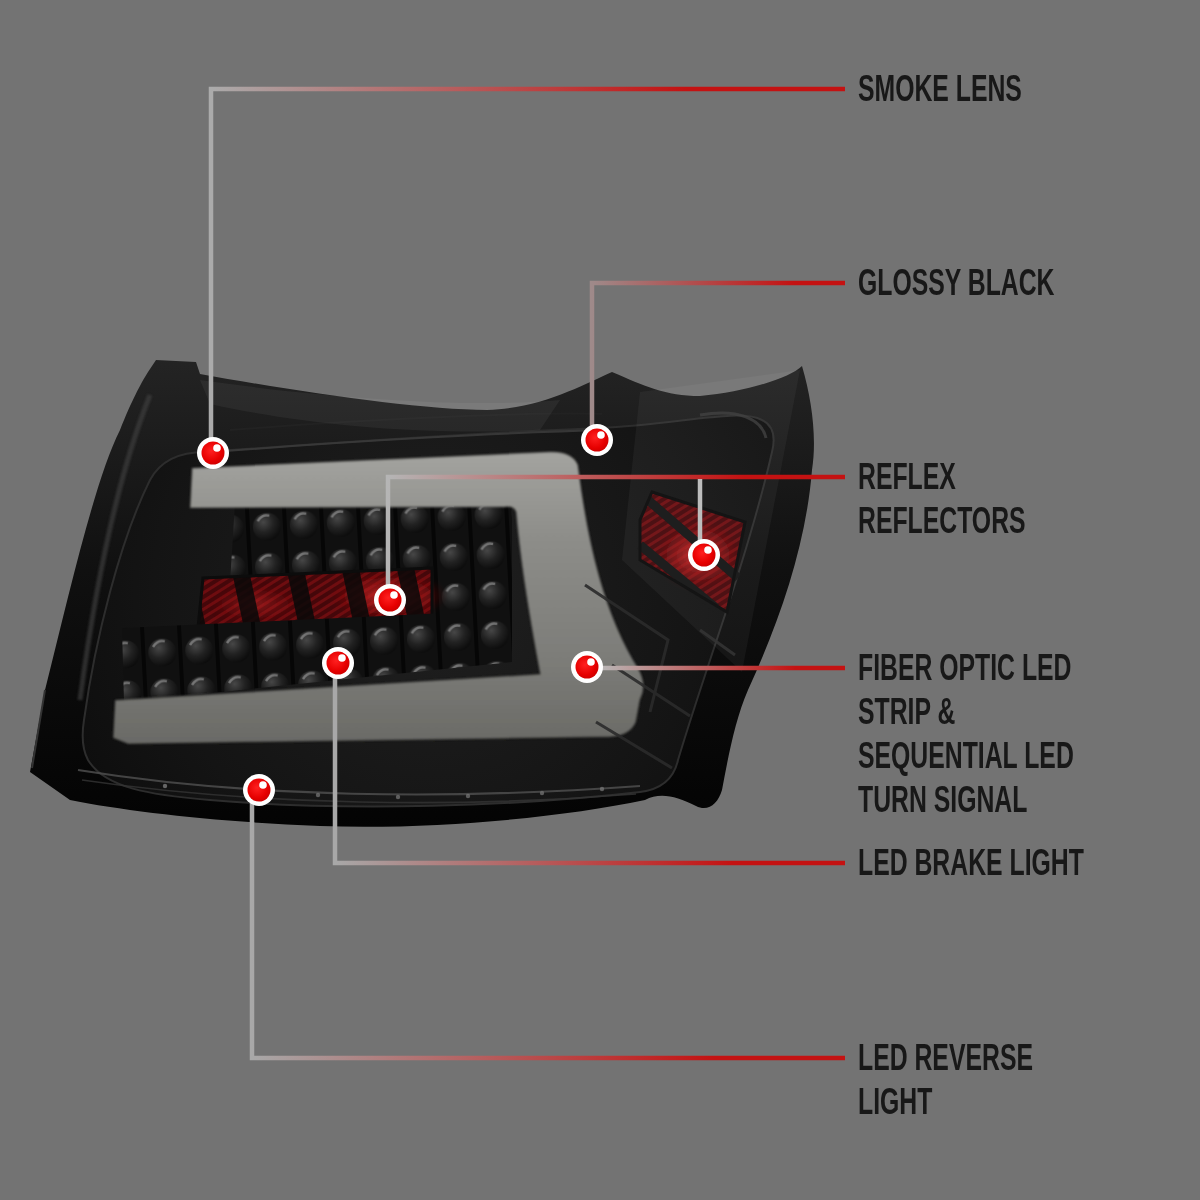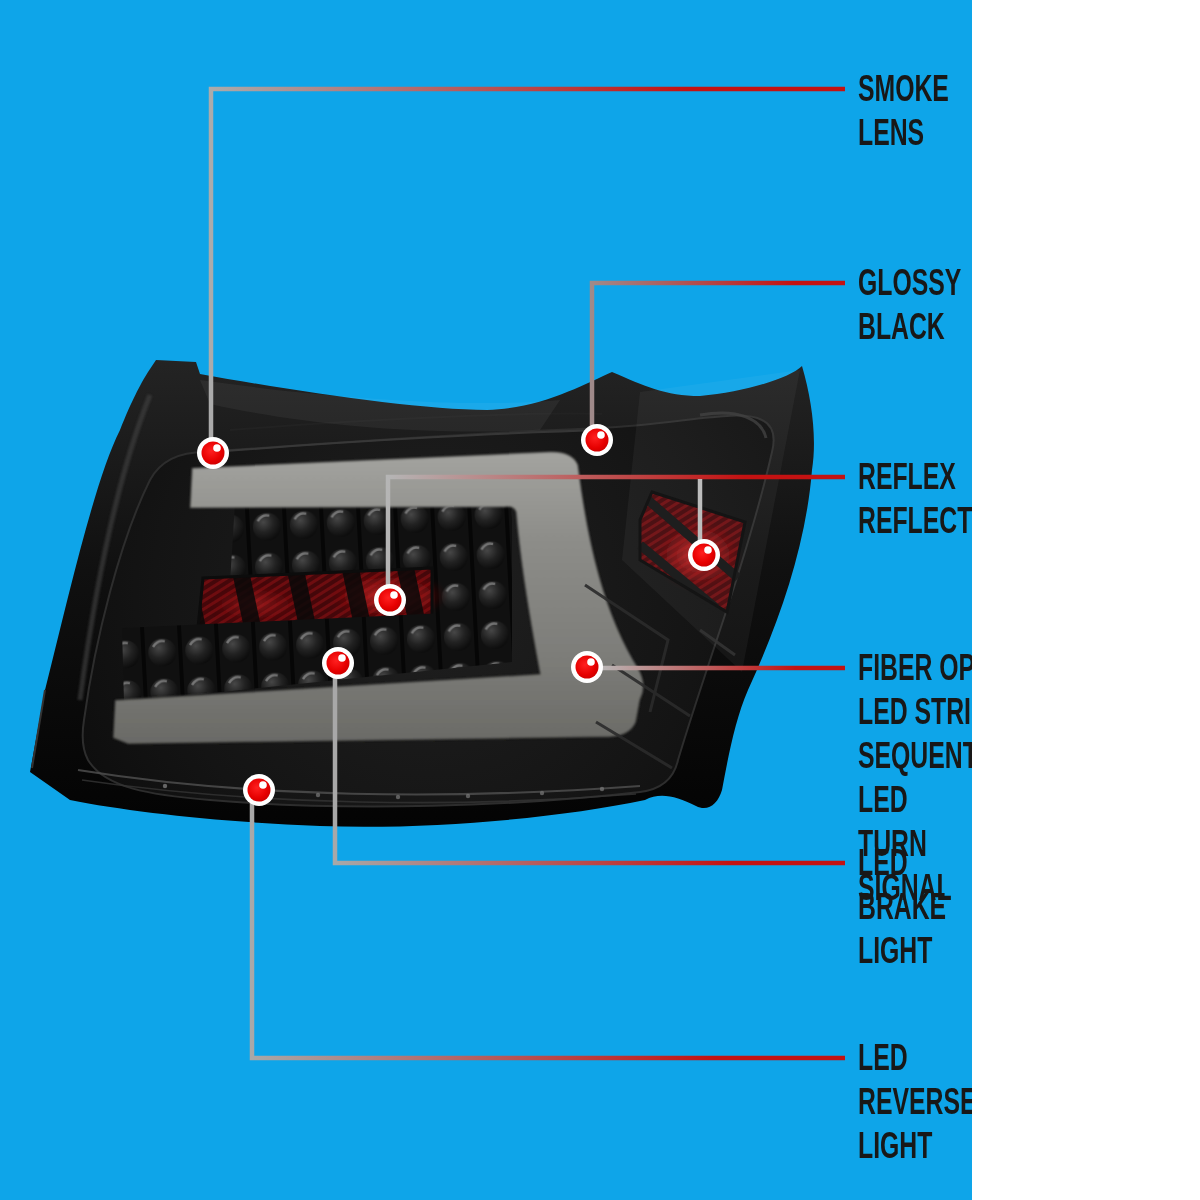--- a/index.html
+++ b/index.html
@@ -1,16 +1,16 @@
 <!DOCTYPE html>
 <html><head>
 <meta charset="utf-8">
 <style>
   html,body{margin:0;padding:0;background:#ffffff;}
-  .stage{position:relative;width:972px;height:1200px;background:#0ea5e9;overflow:hidden;
+  .stage{position:relative;width:1200px;height:1200px;background:#737373;overflow:hidden;
          font-family:"Liberation Sans",sans-serif;}
   .art{position:absolute;left:0;top:0;}
   .label{position:absolute;left:858px;font-weight:700;font-size:37px;line-height:44px;
          color:#181818;letter-spacing:0px;transform:scaleX(0.67);transform-origin:left center;
          white-space:pre-line;}
 </style>
 </head>
 <body>
 
 <div class="stage">

